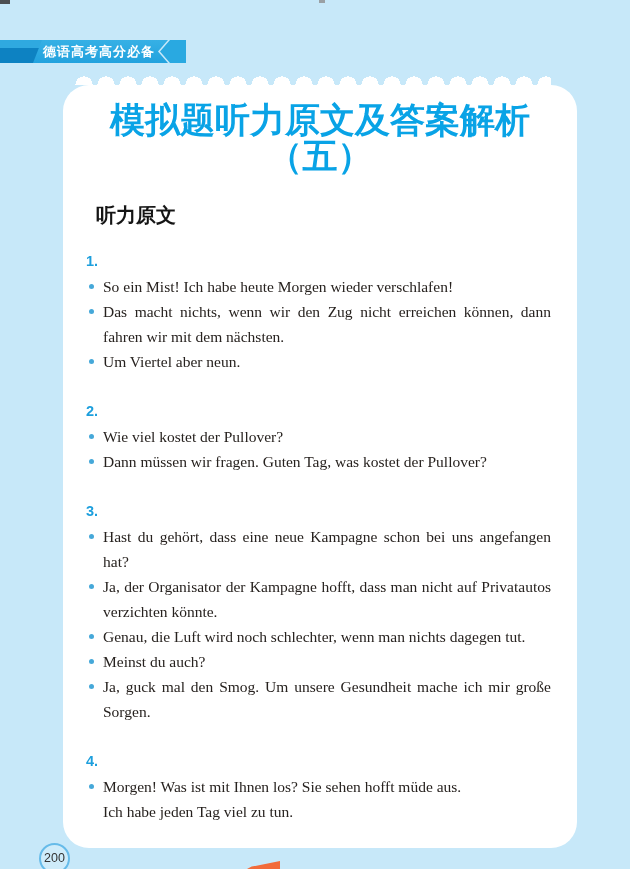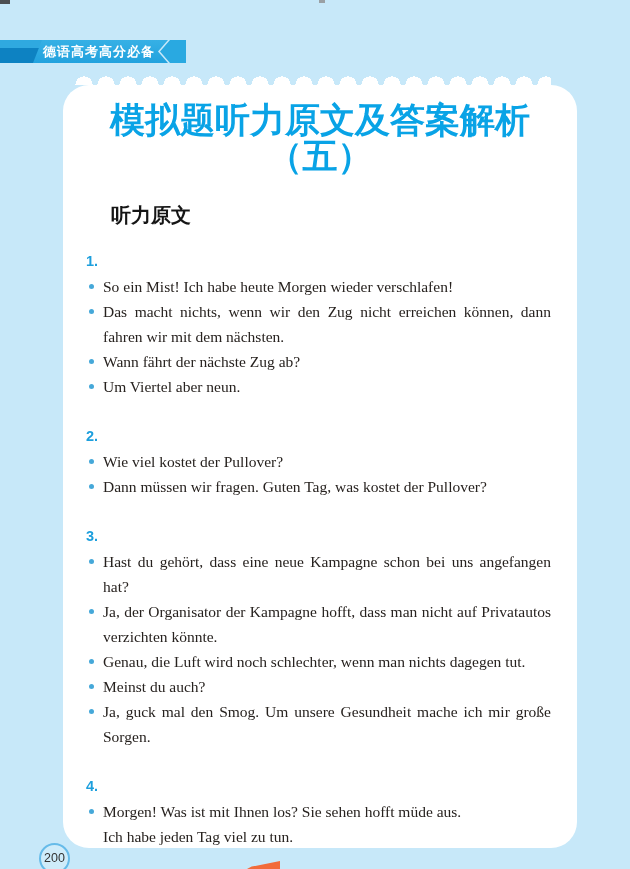--- a/index.html
+++ b/index.html
@@ -41,21 +41,21 @@
   .scallops{
     position:absolute;left:73px;top:76px;width:478px;height:9px;
     background-image:radial-gradient(circle at 11px 9px,#ffffff 0 8.6px,rgba(0,0,0,0) 8.6px);
     background-size:22px 9px;background-repeat:repeat-x;
   }
   .card-title{
     margin:17px 10px 0 10px;text-align:center;
     color:#09a3e6;font-size:35px;font-weight:bold;line-height:36px;
   }
   .section-heading{
-    margin:28px 0 0 38px;color:#151515;font-size:20px;font-weight:bold;line-height:27px;padding-left:10px;
+    margin:28px 0 0 23px;color:#151515;font-size:20px;font-weight:bold;line-height:27px;padding-left:10px;
   }
   .transcript{margin:0 26px 0 23px;}
   .section{margin-top:25px;}
   .section:first-child{margin-top:20px;}
   .section-number{
     color:#1d9fdd;font-size:14.5px;font-weight:bold;line-height:25px;
   }
   .bullet{
     position:relative;padding-left:17px;line-height:25px;
     font-family:"Liberation Serif","DejaVu Serif",serif;
@@ -101,24 +101,20 @@
   <div class="bullet">
     <span class="dot"></span>
     <span class="bullet-text">So ein Mist! Ich habe heute Morgen wieder verschlafen!</span>
   </div>
 
   <div class="bullet">
     <span class="dot"></span>
     <span class="bullet-text">Das macht nichts, wenn wir den Zug nicht erreichen können, dann fahren wir mit dem nächsten.</span>
   </div>
 
-  <div class="bullet">
-    <span class="dot"></span>
-    <span class="bullet-text">Wann fährt der nächste Zug ab?</span>
-  </div>
 
   <div class="bullet">
     <span class="dot"></span>
     <span class="bullet-text">Um Viertel aber neun.</span>
   </div>
 </div>
 
   <div class="section">
     <div class="section-number">2.</div>
 

